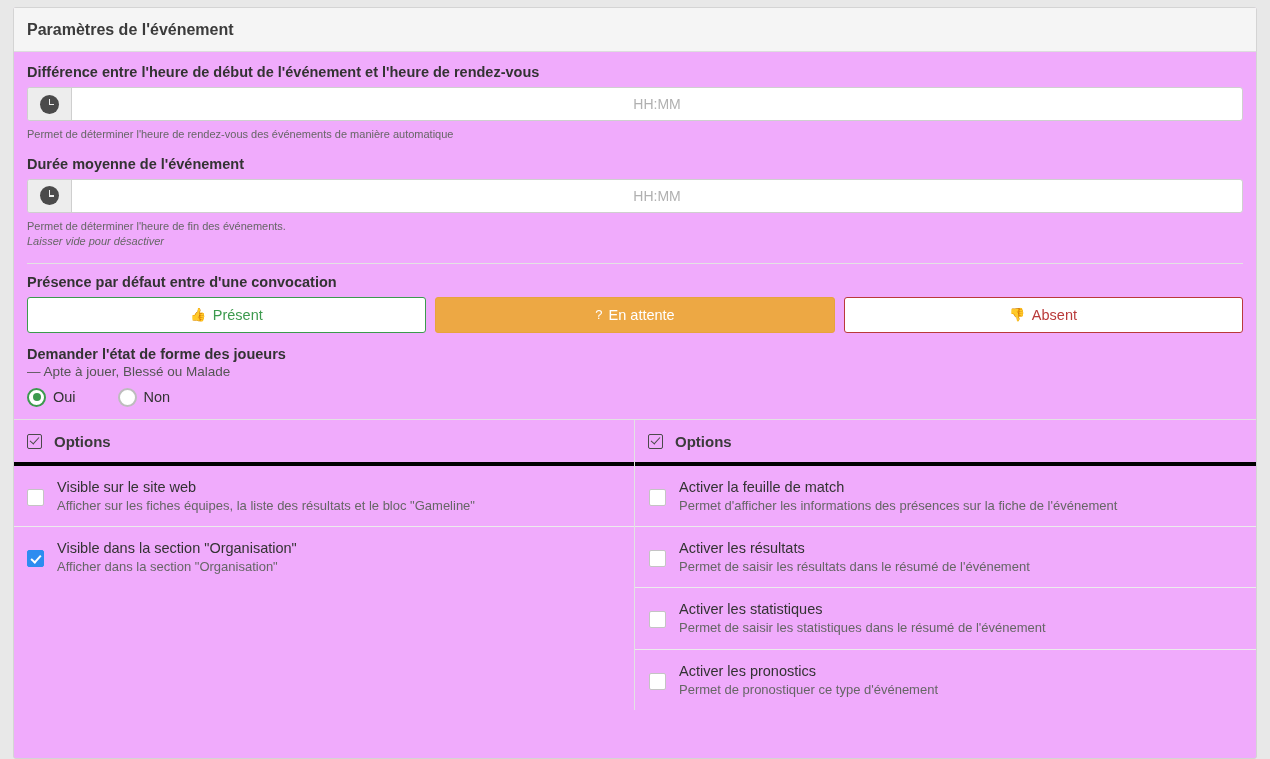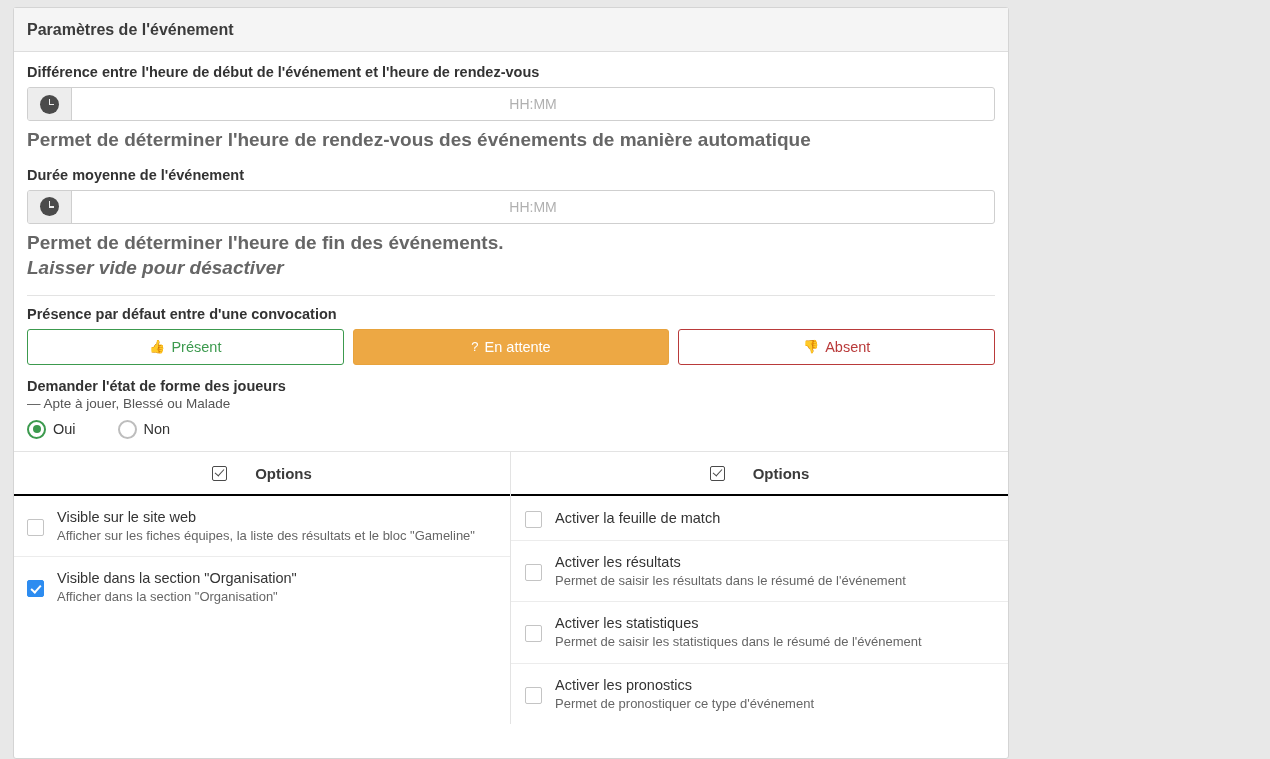--- a/index.html
+++ b/index.html
@@ -12,23 +12,23 @@
     position: relative;
     width: 1270px;
     height: 759px;
     overflow: hidden;
     background: #e8e8e8;
   }
   .panel {
     position: absolute;
     left: 13px;
     top: 7px;
-    width: 996px;
+    width: 1244px;
     min-height: 752px;
-    background: #ffffff;
+    background: #f0abfc;
     border: 1px solid #d4d4d4;
     border-radius: 3px;
     box-sizing: border-box;
   }
   .panel-header {
     height: 44px;
     background: #f5f5f5;
     border-bottom: 1px solid #ddd;
     display: flex;
     align-items: center;
@@ -96,25 +96,24 @@
     outline: none;
     font-size: 14px;
     padding: 0 10px;
     color: #555;
     font-family: "Liberation Sans", sans-serif;
     background: transparent;
     text-align: center;
   }
   .text-input::placeholder { color: #b0b0b0; }
   .help-text {
-    font-size: 19px;
+    font-size: 11px;
     color: #666;
     margin-top: 6px;
     line-height: 1.35;
-    font-weight: bold;
   }
   .help-text em {
     font-style: italic;
     display: block;
   }
   .divider {
     border-top: 1px solid #e3e3e3;
     margin-top: 14px;
   }
   .btn-row {
@@ -198,24 +197,23 @@
     margin-top: 14px;
   }
   .col {
     width: 50%;
     box-sizing: border-box;
   }
   .col-left { border-right: 1px solid #e3e3e3; }
   .opt-header {
     display: flex;
     align-items: center;
-    gap: 28px;
+    gap: 12px;
     padding: 13px 13px 12px 13px;
-    border-bottom: 2px solid #000000;
-    justify-content: center;
+    border-bottom: 4px solid #000000;
   }
   .opt-header .hdr-title {
     font-size: 15px;
     font-weight: bold;
     color: #3b3b3b;
   }
   .cb-outline {
     width: 15px;
     height: 15px;
     border: 1.5px solid #4a4a4a;
@@ -383,20 +381,21 @@
       <div class="col col-right">
         <div class="opt-header">
           <span class="cb-outline"></span>
           <span class="hdr-title">Options</span>
         </div>
 
         <div class="opt-row">
           <span class="cb"></span>
           <span class="opt-text">
             <span class="t1" style="display:block;">Activer la feuille de match</span>
+            <span class="t2" style="display:block;">Permet d'afficher les informations des présences sur la fiche de l'événement</span>
           </span>
         </div>
 
         <div class="opt-row">
           <span class="cb"></span>
           <span class="opt-text">
             <span class="t1" style="display:block;">Activer les résultats</span>
             <span class="t2" style="display:block;">Permet de saisir les résultats dans le résumé de l'événement</span>
           </span>
         </div>

